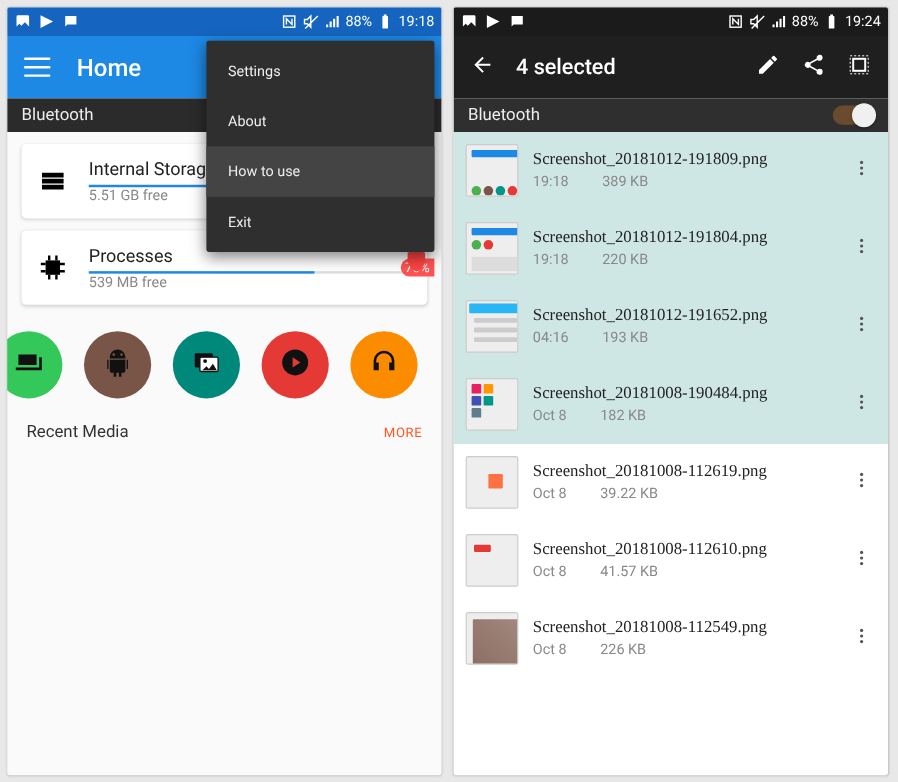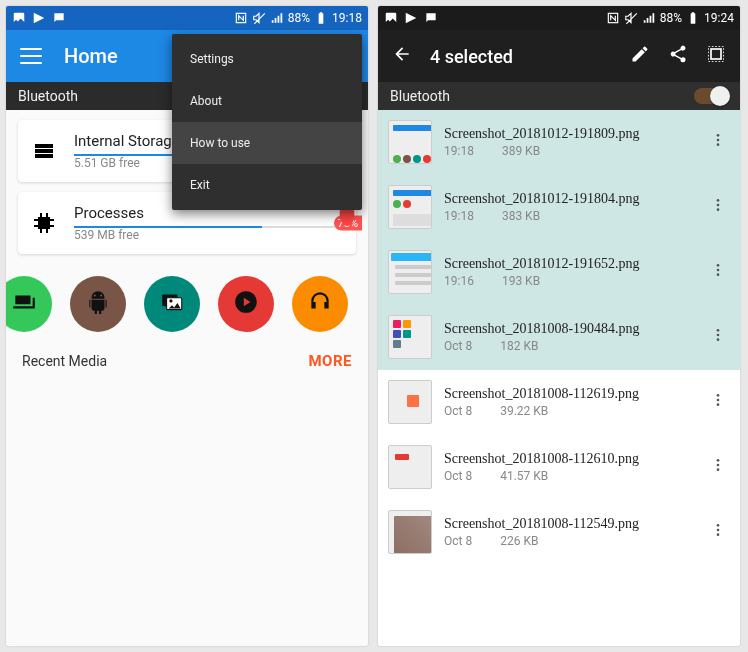--- a/index.html
+++ b/index.html
@@ -96,21 +96,21 @@
     flex-shrink:0;
   }
   .circle svg { width:26px; height:26px; fill:currentColor; }
 
   .section-row {
     display:flex; align-items:center; justify-content:space-between;
     padding:10px 16px;
     font-size:14px;
   }
   .section-row .label { color:#333; }
-  .section-row .action { color:#ff5722; font-weight:700; font-size:15px; letter-spacing:.5px;}
+  .section-row .action { color:#ff5722; font-weight:400; font-size:11px; letter-spacing:.5px;}
 
   
   .menu {
     position:absolute;
     top:28px; right:6px;
     width:190px;
     background:#2f2f2f;
     border-radius:2px;
     box-shadow:0 4px 12px rgba(0,0,0,.5);
     z-index:10;
@@ -419,40 +419,40 @@
     <div class="thumb">
           <div class="mini">
             <i style="left:2px;top:2px;width:40px;height:6px;background:#1e88e5"></i>
             <i style="left:2px;top:12px;width:8px;height:8px;background:#4caf50;border-radius:50%"></i>
             <i style="left:12px;top:12px;width:8px;height:8px;background:#e53935;border-radius:50%"></i>
             <i style="left:2px;top:26px;width:40px;height:12px;background:#ddd"></i>
           </div>
         </div>
     <div class="fileinfo">
       <div class="fname">Screenshot_20181012-191804.png</div>
-      <div class="fmeta"><span>19:18</span><span class="size">383 KB</span></div>
+      <div class="fmeta"><span>19:18</span><span class="size">220 KB</span></div>
     </div>
     <div class="dots"><svg viewBox="0 0 24 24">
             <circle cx="12" cy="5" r="2"></circle>
             <circle cx="12" cy="12" r="2"></circle>
             <circle cx="12" cy="19" r="2"></circle>
           </svg></div>
   </div>
       <div class="file-row selected">
     <div class="thumb">
           <div class="mini">
             <i style="left:0;top:0;width:44px;height:8px;background:#29b6f6"></i>
             <i style="left:4px;top:12px;width:36px;height:4px;background:#ccc"></i>
             <i style="left:4px;top:20px;width:36px;height:4px;background:#ccc"></i>
             <i style="left:4px;top:28px;width:36px;height:4px;background:#ccc"></i>
           </div>
         </div>
     <div class="fileinfo">
       <div class="fname">Screenshot_20181012-191652.png</div>
-      <div class="fmeta"><span>19:16</span><span class="size">193 KB</span></div>
+      <div class="fmeta"><span>04:16</span><span class="size">193 KB</span></div>
     </div>
     <div class="dots"><svg viewBox="0 0 24 24">
             <circle cx="12" cy="5" r="2"></circle>
             <circle cx="12" cy="12" r="2"></circle>
             <circle cx="12" cy="19" r="2"></circle>
           </svg></div>
   </div>
       <div class="file-row selected">
     <div class="thumb">
           <div class="mini">

